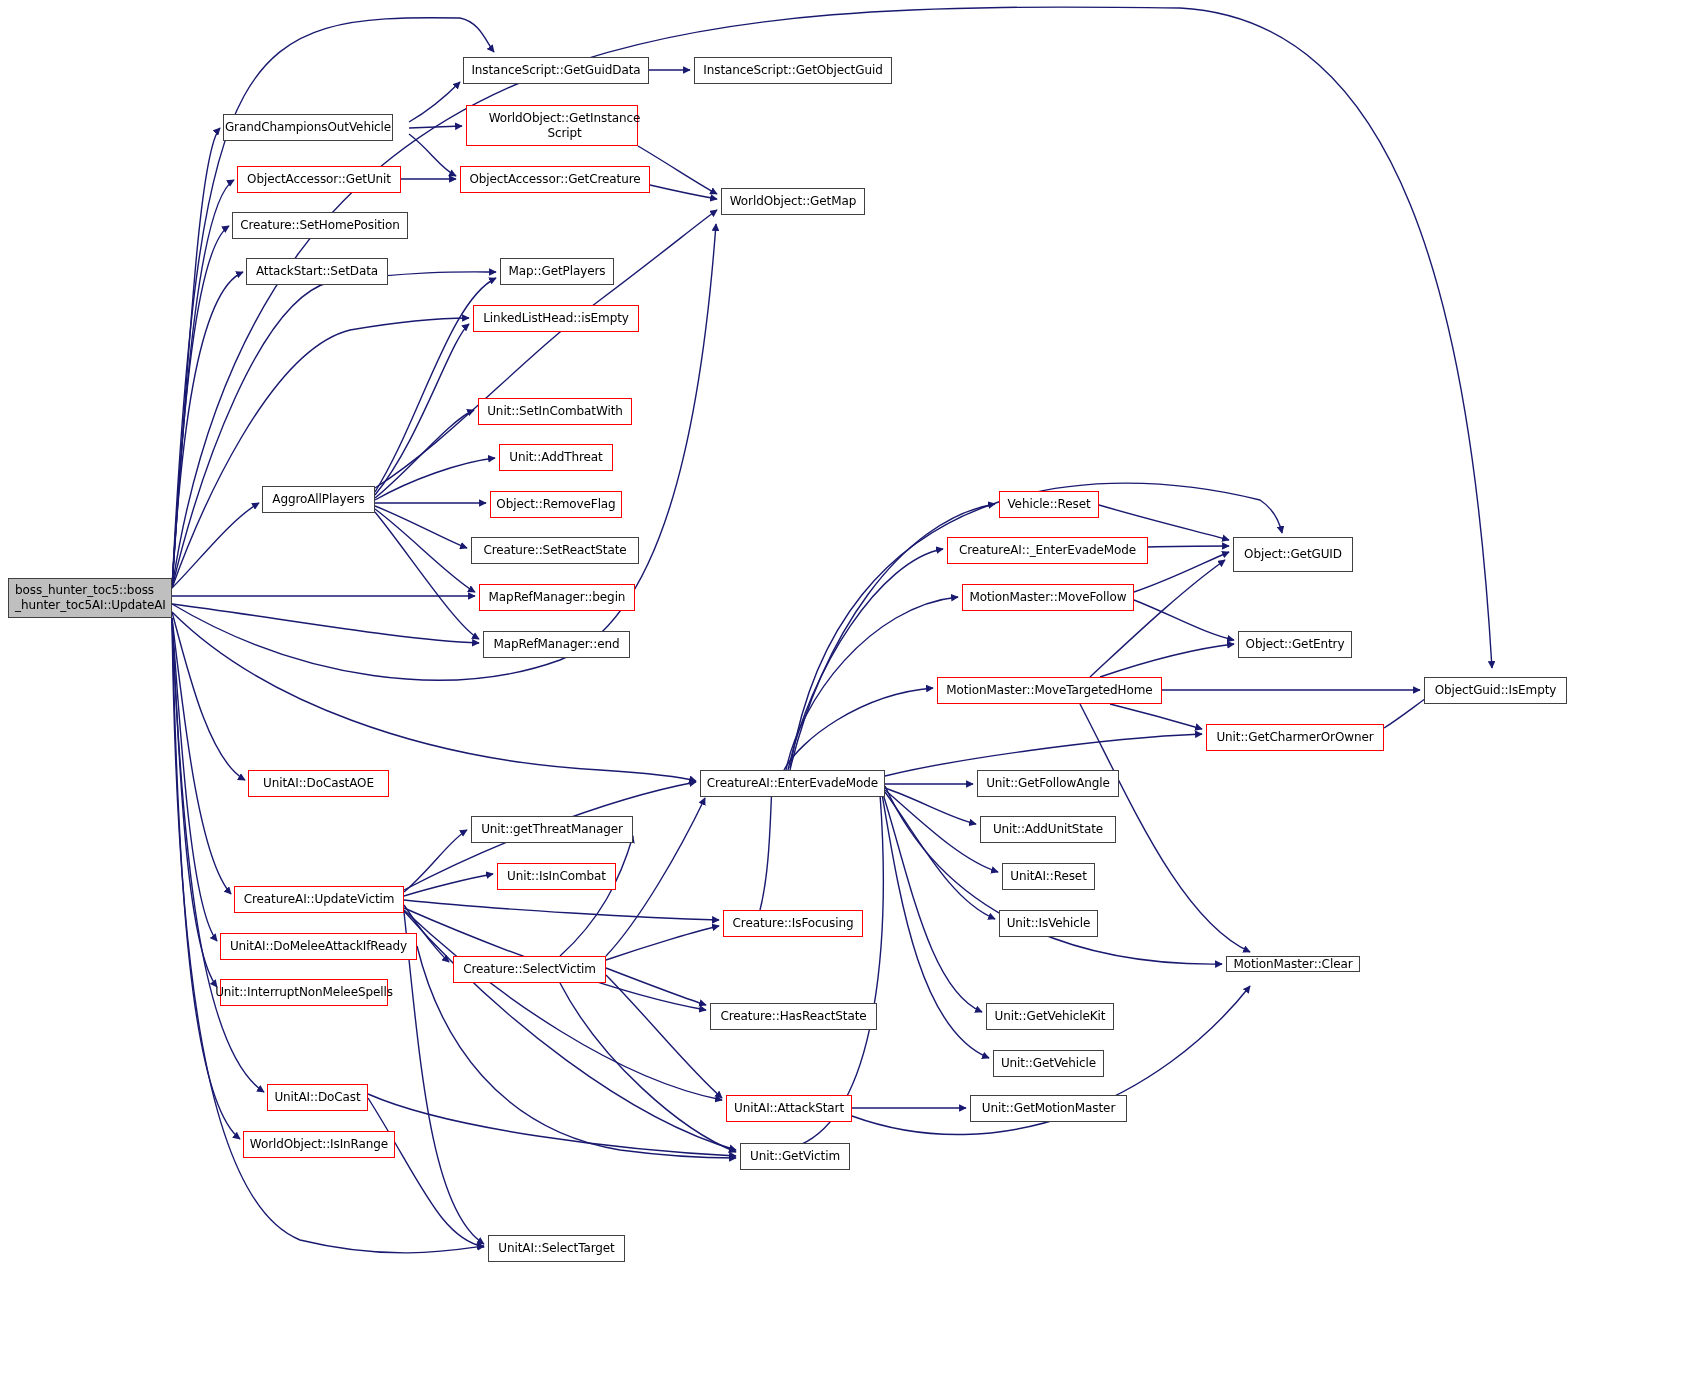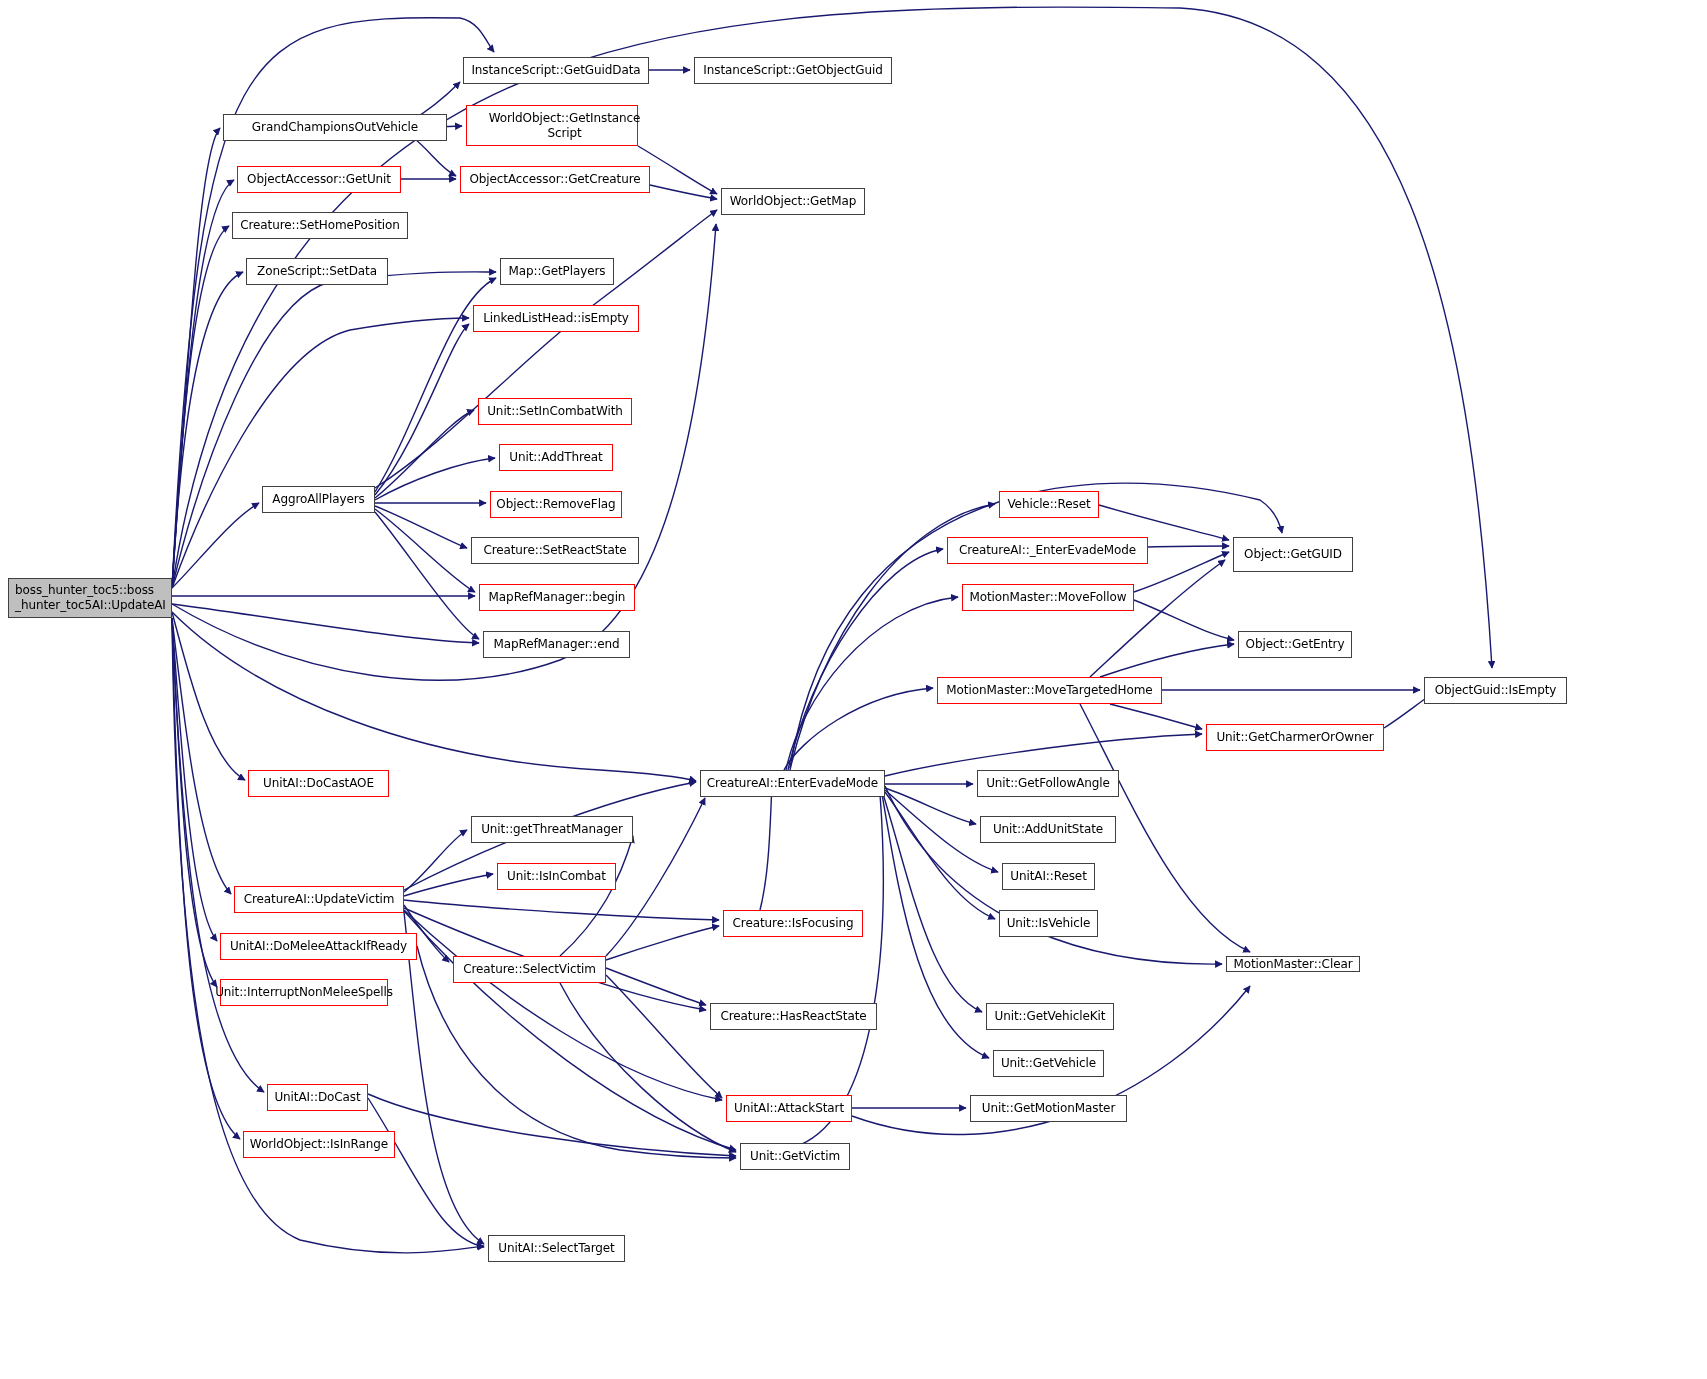--- a/index.html
+++ b/index.html
@@ -118,28 +118,28 @@
         <path d="M 368,1098 C 420,1180 440,1238 484,1247" marker-end="url(#arrow)" stroke="#191970"></path>
         <path d="M 417,946 C 440,1040 500,1130 620,1150 C 680,1158 720,1158 736,1158" marker-end="url(#arrow)" stroke="#191970"></path>
         <path d="M 760,910 C 770,870 770,820 772,786" marker-end="url(#arrow)" stroke="#191970"></path>
       </g>
   </svg>
   <div id="node-layer">
       <div class="node root" style="left: 8px; top: 578px; width: 164px; height: 40px;">boss_hunter_toc5::boss
 _hunter_toc5AI::UpdateAI</div>
       <div class="node" style="left: 463px; top: 57px; width: 186px; height: 27px;">InstanceScript::GetGuidData</div>
       <div class="node" style="left: 694px; top: 57px; width: 198px; height: 27px;">InstanceScript::GetObjectGuid</div>
-      <div class="node" style="left: 223px; top: 114px; width: 224px; height: 27px;">GrandChampionsOutVehicle</div>
+      <div class="node" style="left: 223px; top: 114px; width: 170px; height: 27px;">GrandChampionsOutVehicle</div>
       <div class="node red" style="left: 466px; top: 105px; width: 172px; height: 41px; padding-left: 28px;">WorldObject::GetInstance
 Script</div>
       <div class="node red" style="left: 237px; top: 166px; width: 164px; height: 27px;">ObjectAccessor::GetUnit</div>
       <div class="node red" style="left: 460px; top: 166px; width: 190px; height: 27px;">ObjectAccessor::GetCreature</div>
       <div class="node" style="left: 721px; top: 188px; width: 144px; height: 27px;">WorldObject::GetMap</div>
       <div class="node" style="left: 232px; top: 212px; width: 176px; height: 27px;">Creature::SetHomePosition</div>
-      <div class="node" style="left: 246px; top: 258px; width: 142px; height: 27px;">ZoneScript::SetData</div>
+      <div class="node" style="left: 246px; top: 258px; width: 142px; height: 27px;">AttackStart::SetData</div>
       <div class="node" style="left: 500px; top: 258px; width: 114px; height: 27px;">Map::GetPlayers</div>
       <div class="node red" style="left: 473px; top: 305px; width: 166px; height: 27px;">LinkedListHead::isEmpty</div>
       <div class="node red" style="left: 478px; top: 398px; width: 154px; height: 27px;">Unit::SetInCombatWith</div>
       <div class="node red" style="left: 499px; top: 444px; width: 114px; height: 27px;">Unit::AddThreat</div>
       <div class="node red" style="left: 490px; top: 491px; width: 132px; height: 27px;">Object::RemoveFlag</div>
       <div class="node" style="left: 471px; top: 537px; width: 168px; height: 27px;">Creature::SetReactState</div>
       <div class="node" style="left: 262px; top: 486px; width: 113px; height: 27px;">AggroAllPlayers</div>
       <div class="node red" style="left: 479px; top: 584px; width: 156px; height: 27px;">MapRefManager::begin</div>
       <div class="node" style="left: 483px; top: 631px; width: 147px; height: 27px;">MapRefManager::end</div>
       <div class="node red" style="left: 999px; top: 491px; width: 100px; height: 27px;">Vehicle::Reset</div>

